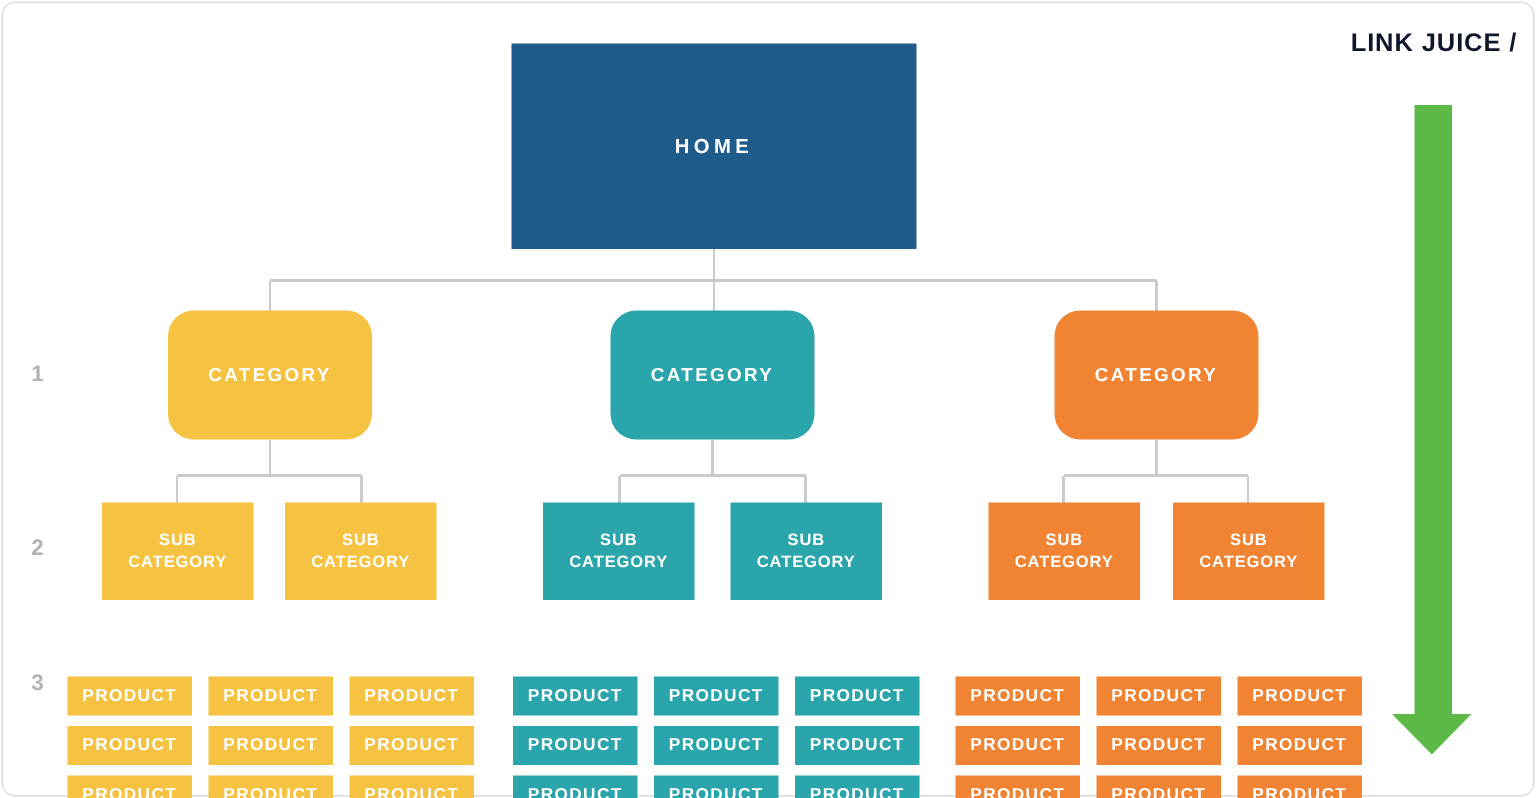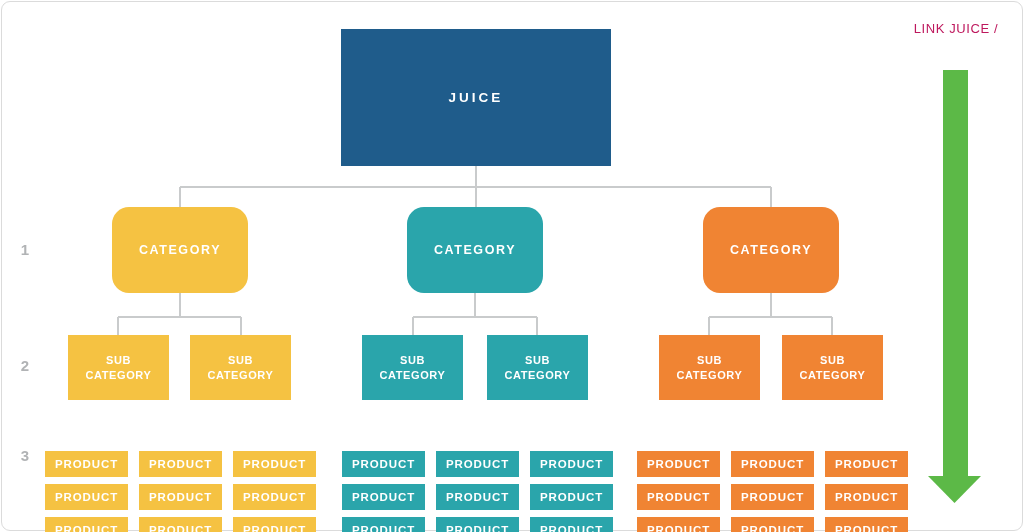--- a/index.html
+++ b/index.html
@@ -45,21 +45,21 @@
   .pgrid.g1 .product{background:#F5C242;}
   .pgrid.g2 .product{background:#2AA5AB;}
   .pgrid.g3 .product{background:#F08433;}
   .lvl{
     position:absolute;left:15px;width:20px;text-align:center;
     color:#B1B3B5;font-weight:bold;font-size:15px;line-height:16px;
   }
   .lvl1{top:242px;} .lvl2{top:358px;} .lvl3{top:448px;}
   .ljt{
     position:absolute;left:891px;top:19px;width:130px;text-align:center;
-    color:#be185d;font-weight:normal;font-size:13px;line-height:20px;
+    color:#0f172a;font-weight:bold;font-size:17px;line-height:20px;
     letter-spacing:.6px;
   }
 </style>
 </head>
 <body>
 
 <div class="stage">
   <div class="card"></div>
 
   <svg class="overlay" viewBox="0 0 1024 532">
@@ -69,21 +69,21 @@
       <path d="M475 293 V317 M413 317 H537 M413 317 V335 M537 317 V335"></path>
       <path d="M771 293 V317 M709 317 H832 M709 317 V335 M832 317 V335"></path>
     </g>
     <g fill="#5CB947">
       <rect x="943" y="70" width="25" height="406"></rect>
       <polygon points="928,476 981,476 954.5,503"></polygon>
     </g>
   </svg>
 
   <div class="node home">
-    <span>JUICE</span>
+    <span>HOME</span>
   </div>
 
   <div class="node cat g1">
     <span>CATEGORY</span>
   </div>
   <div class="node cat g2">
     <span>CATEGORY</span>
   </div>
   <div class="node cat g3">
     <span>CATEGORY</span>

